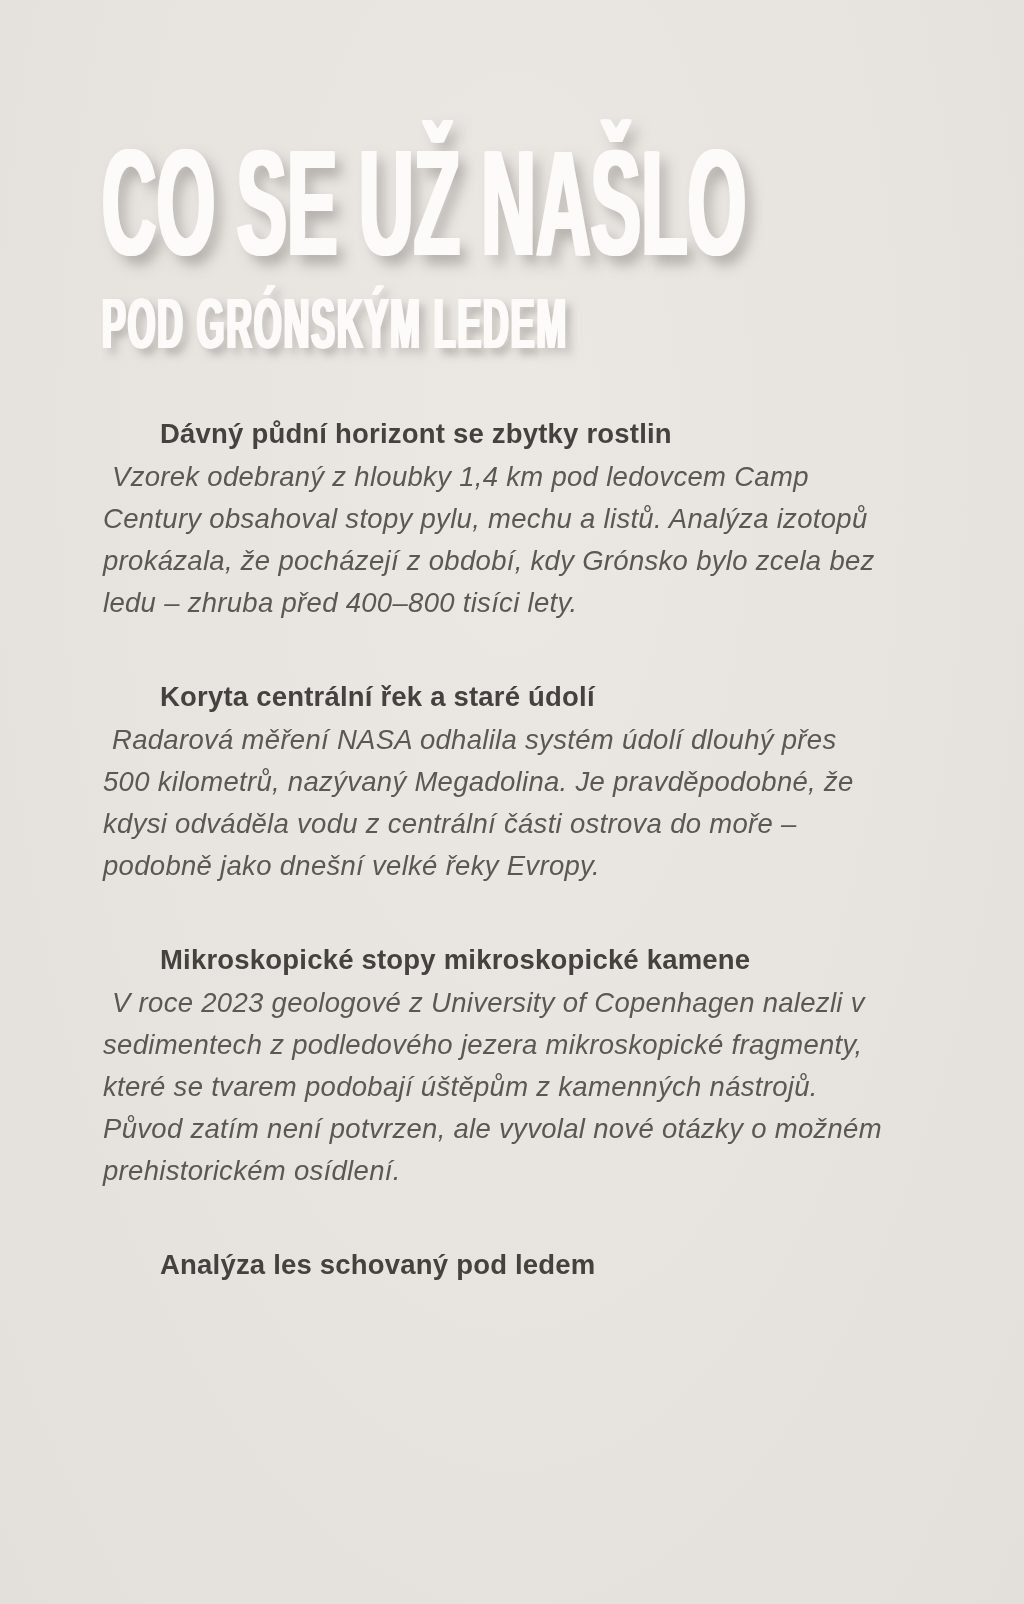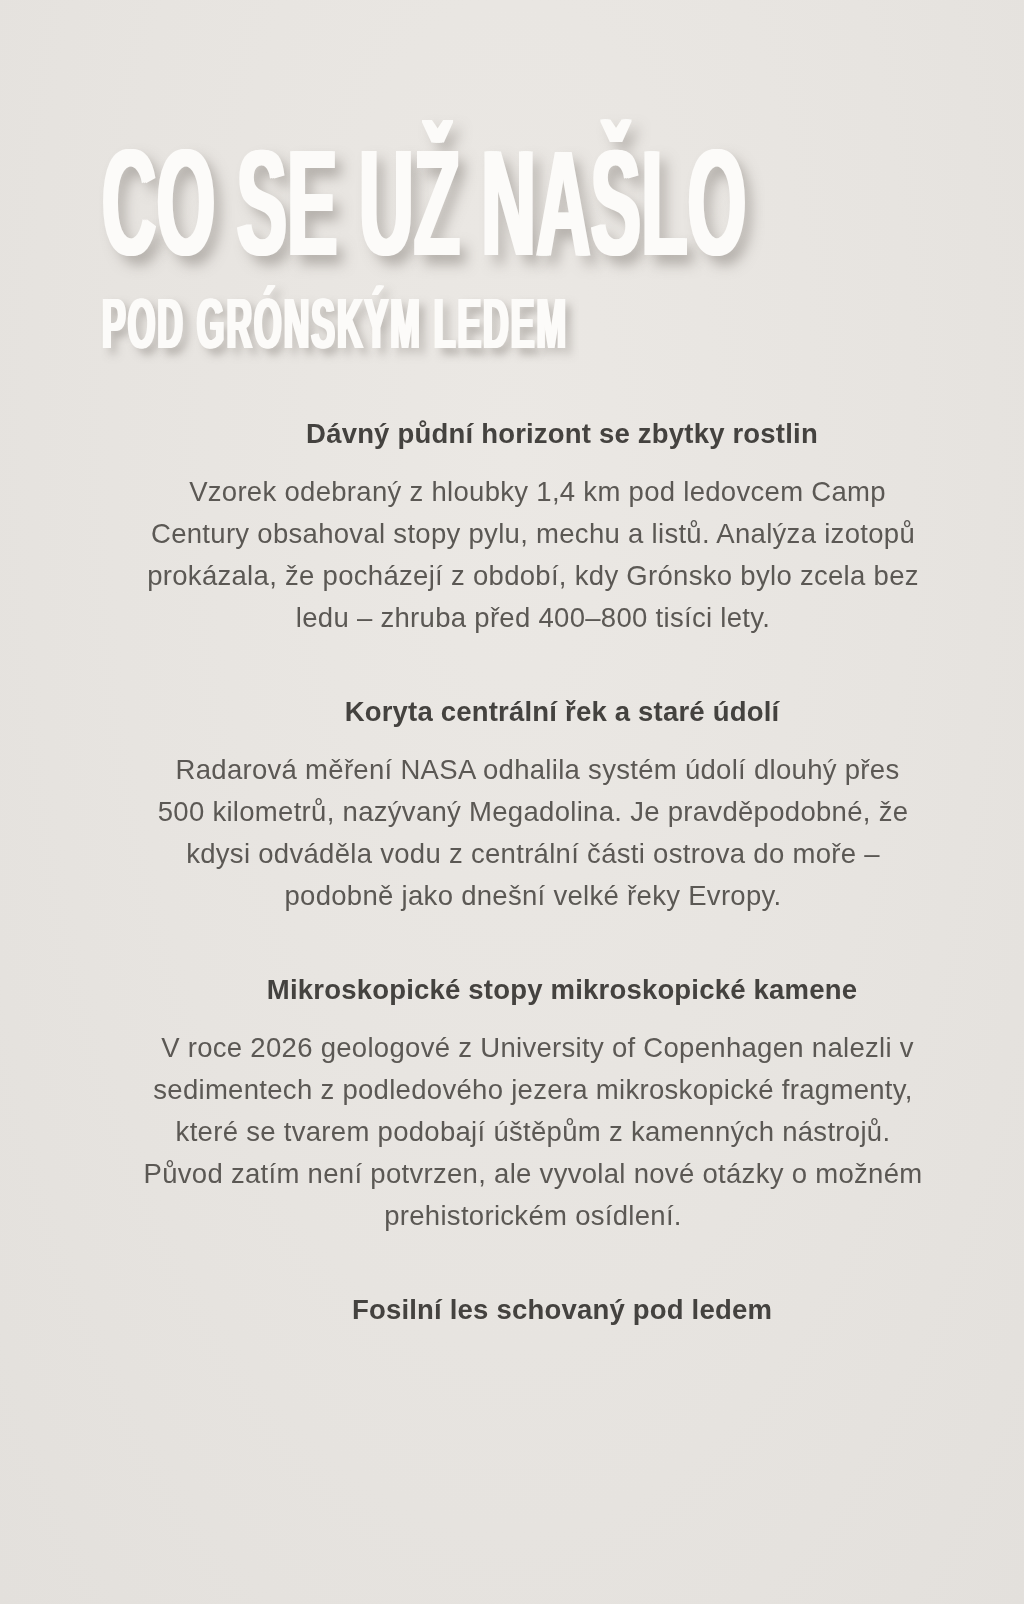--- a/index.html
+++ b/index.html
@@ -44,43 +44,43 @@
     color: #fcfbf9;
     transform: scale(0.5, 1.0);
     transform-origin: left top;
     text-shadow:
       3px 0 0 #fcfbf9,
       -3px 0 0 #fcfbf9,
       12px 6px 12px rgba(124, 118, 111, 0.50);
   }
   .sections {
     margin-top: 54px;
-    text-align: center;
   }
   .section {
     margin: 0 0 52px 0;
   }
   .section-heading {
     margin: 0;
     padding-left: 58px;
     font-size: 27.5px;
     line-height: 42px;
     font-weight: bold;
     letter-spacing: 0.2px;
     color: #44423f;
   }
   .section-body {
-    margin: 16px;
+    margin: 1px;
     font-size: 27.5px;
     line-height: 42px;
     letter-spacing: 0.3px;
     color: #5b5854;
     white-space: pre-line;
     text-indent: 9px;
     max-width: 862px;
+    font-style: italic;
   }
 </style>
 </head>
 <body>
 
 <div class="page">
 
   <h1 class="main-title">CO SE UŽ NAŠLO</h1>
 
   <h2 class="subtitle">POD GRÓNSKÝM LEDEM</h2>
@@ -98,25 +98,25 @@
     <section class="section">
       <h3 class="section-heading">Koryta centrální řek a staré údolí</h3>
       <p class="section-body">Radarová měření NASA odhalila systém údolí dlouhý přes
 500 kilometrů, nazývaný Megadolina. Je pravděpodobné, že
 kdysi odváděla vodu z centrální části ostrova do moře –
 podobně jako dnešní velké řeky Evropy.</p>
     </section>
 
     <section class="section">
       <h3 class="section-heading">Mikroskopické stopy mikroskopické kamene</h3>
-      <p class="section-body">V roce 2026 geologové z University of Copenhagen nalezli v
+      <p class="section-body">V roce 2023 geologové z University of Copenhagen nalezli v
 sedimentech z podledového jezera mikroskopické fragmenty,
 které se tvarem podobají úštěpům z kamenných nástrojů.
 Původ zatím není potvrzen, ale vyvolal nové otázky o možném
 prehistorickém osídlení.</p>
     </section>
 
     <section class="section">
-      <h3 class="section-heading">Fosilní les schovaný pod ledem</h3>
+      <h3 class="section-heading">Analýza les schovaný pod ledem</h3>
     </section>
 
   </div>
 </div>
 
 </body></html>

